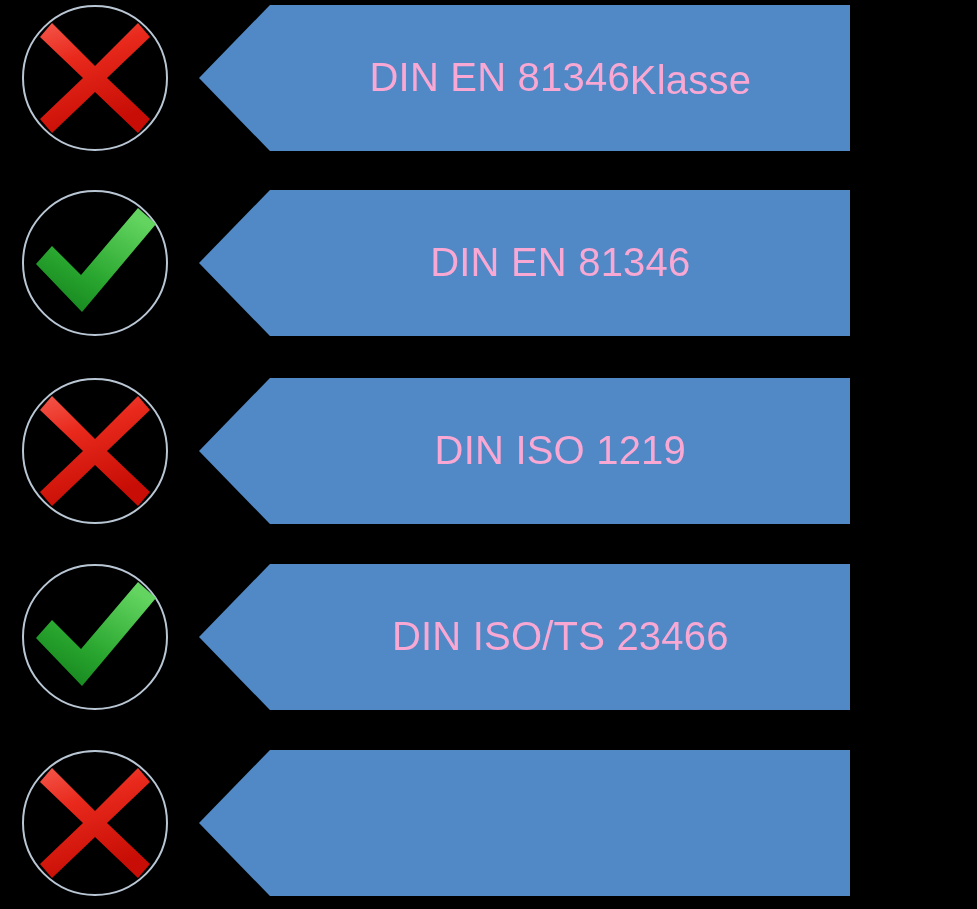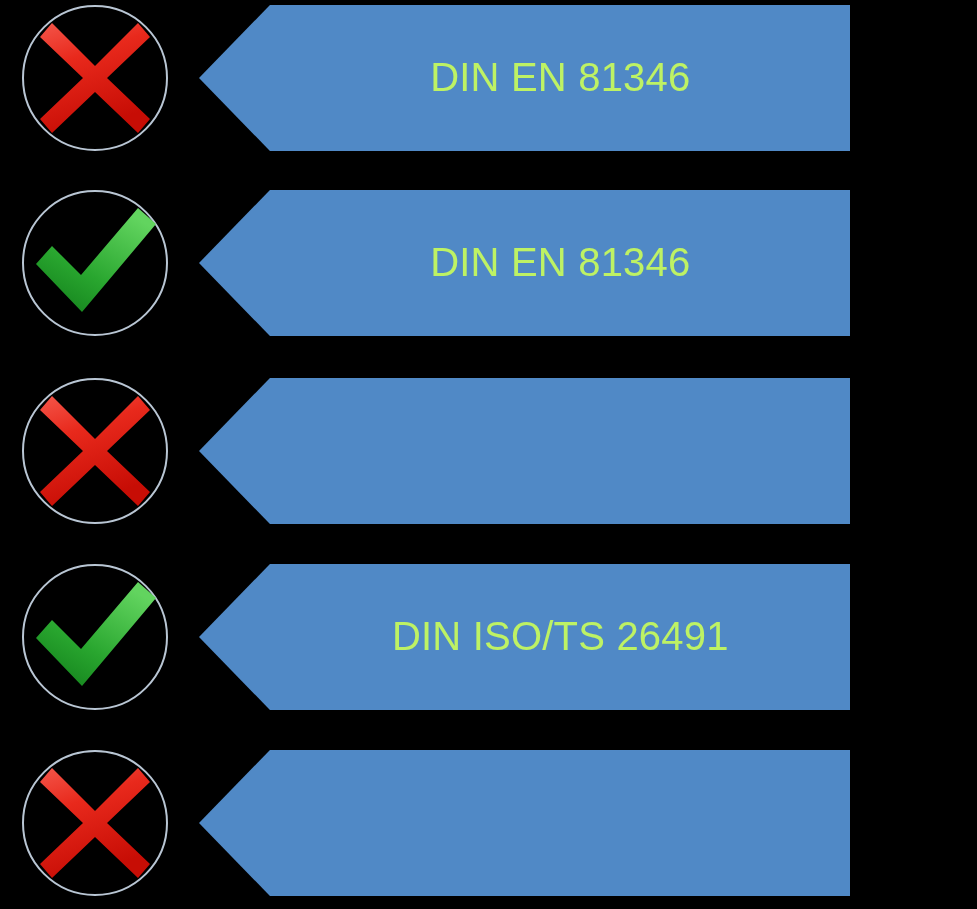--- a/index.html
+++ b/index.html
@@ -73,21 +73,21 @@
   .arrow .label {
     position: absolute;
     left: 11%;
     right: 0;
     top: 0;
     bottom: 0;
     display: flex;
     flex-direction: row;
     align-items: center;
     justify-content: center;
-    color: #bef264;
+    color: #f9a8d4;
     font-size: 40px;
     line-height: 1.28;
     letter-spacing: 0.2px;
     text-align: center;
     white-space: nowrap;
     pointer-events: none;
   }
   .arrow .label .line2 {
     margin-top: 6px;
   }
@@ -108,20 +108,21 @@
             <stop offset="100%" stop-color="#c70d05"></stop>
           </linearGradient>
         </defs>
         <path d="M30 18 L73 61 L116 18 L128 32 L85 73 L128 114 L116 128 L73 87 L30 128 L18 114 L61 73 L18 32 Z" fill="url(#gx1)"></path>
       </svg>
     </div>
     <div class="arrow">
       <div class="shape"></div>
       <div class="label">
         <span class="line1">DIN EN 81346</span>
+        <span class="line2">Klasse</span>
       </div>
     </div>
   </div>
 
   <div class="row" style="top:190px;">
     <div class="status-icon">
       <div class="ring"></div>
       <svg viewBox="0 0 146 146">
         <defs>
           <linearGradient id="gc2" x1="0" y1="1" x2="0.7" y2="0">
@@ -150,41 +151,45 @@
             <stop offset="0%" stop-color="#f4564a"></stop>
             <stop offset="38%" stop-color="#e8291c"></stop>
             <stop offset="100%" stop-color="#c70d05"></stop>
           </linearGradient>
         </defs>
         <path d="M30 18 L73 61 L116 18 L128 32 L85 73 L128 114 L116 128 L73 87 L30 128 L18 114 L61 73 L18 32 Z" fill="url(#gx3)"></path>
       </svg>
     </div>
     <div class="arrow">
       <div class="shape"></div>
+      <div class="label">
+        <span class="line1">DIN ISO 1219</span>
+
+      </div>
     </div>
   </div>
 
   <div class="row" style="top:564px;">
     <div class="status-icon">
       <div class="ring"></div>
       <svg viewBox="0 0 146 146">
         <defs>
           <linearGradient id="gc4" x1="0" y1="1" x2="0.7" y2="0">
             <stop offset="0%" stop-color="#0f7a18"></stop>
             <stop offset="45%" stop-color="#29a62f"></stop>
             <stop offset="100%" stop-color="#62d45f"></stop>
           </linearGradient>
         </defs>
         <path d="M14 74 L30 56 L59 85 L116 18 L134 34 L60 122 Z" fill="url(#gc4)"></path>
       </svg>
     </div>
     <div class="arrow">
       <div class="shape"></div>
       <div class="label">
-        <span class="line1">DIN ISO/TS 26491</span>
+        <span class="line1">DIN ISO/TS 23466</span>
 
       </div>
     </div>
   </div>
 
   <div class="row" style="top:750px;">
     <div class="status-icon">
       <div class="ring"></div>
       <svg viewBox="0 0 146 146">
         <defs>

